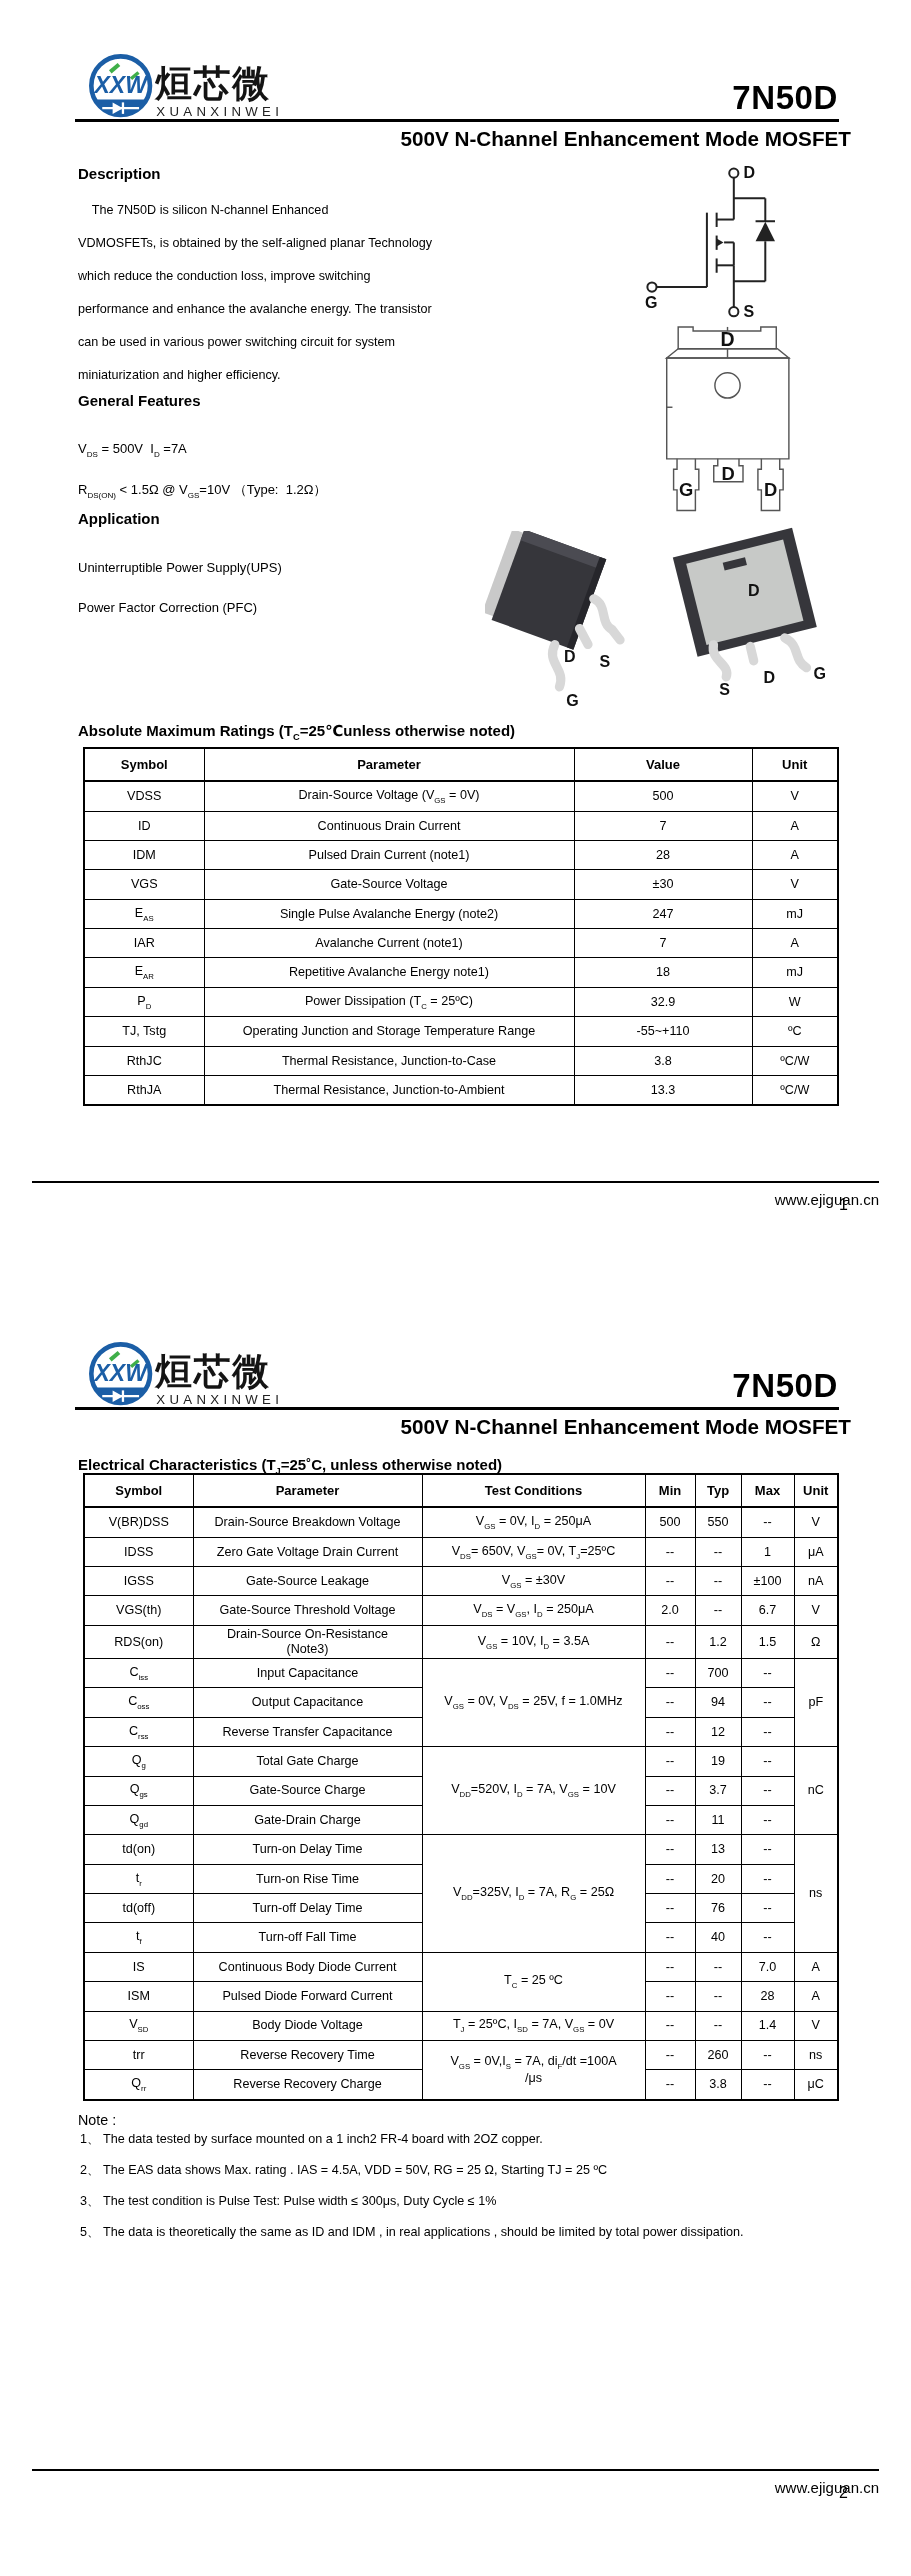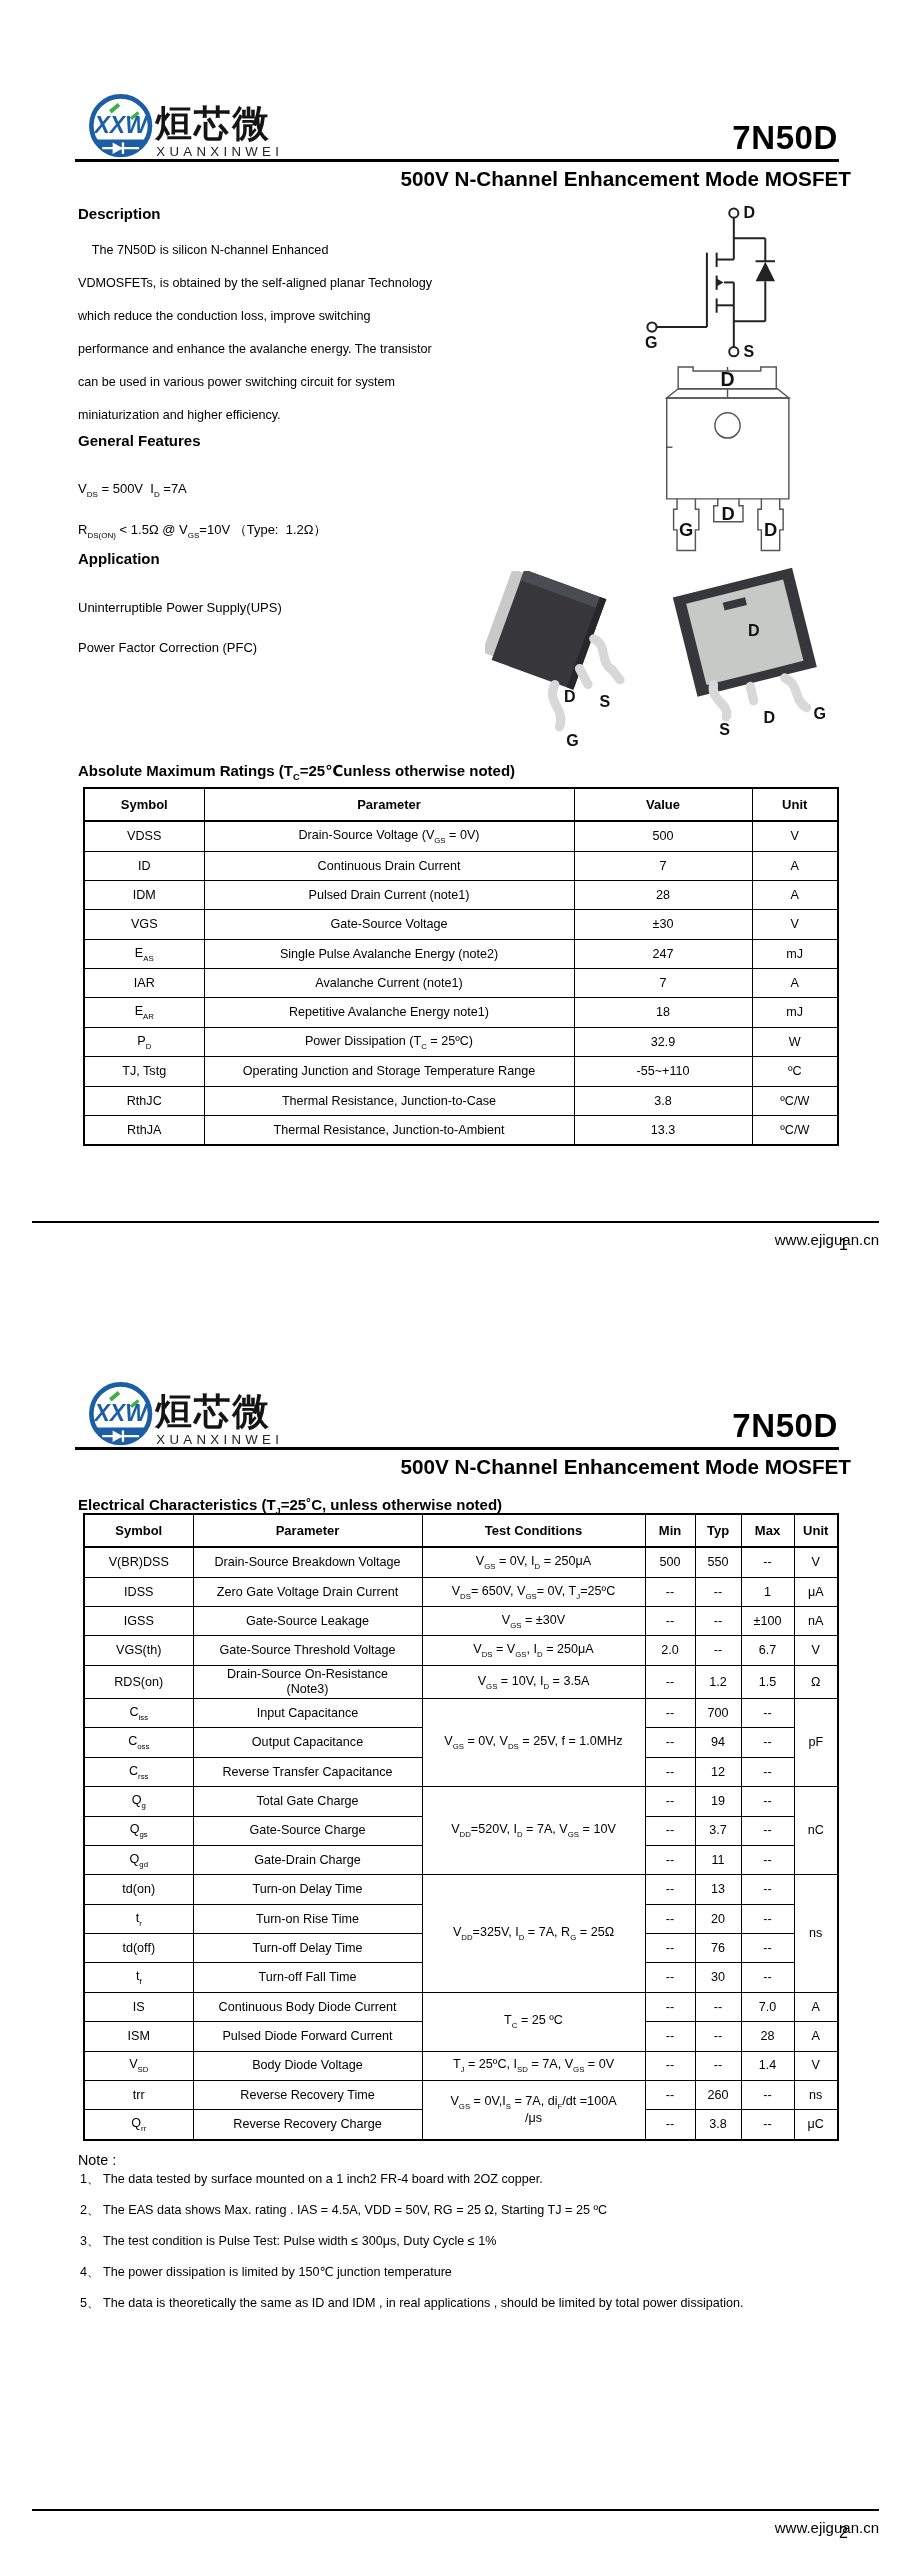--- a/index.html
+++ b/index.html
@@ -1,21 +1,21 @@
 <!DOCTYPE html>
 <html style="font-size:9.2px"><head>
 <meta charset="utf-8">
 <style>
   html,body{margin:0;padding:0;}
   body{
     width:911px;height:2576px;position:relative;background:#ffffff;color:#000;
     font-family:"Liberation Sans","DejaVu Sans",sans-serif;
     -webkit-font-smoothing:antialiased;
   }
-  .page{position:absolute;left:0;width:911px;height:1288px;background:#fff;overflow:hidden;margin-top:40px;}
+  .page{position:absolute;left:0;width:911px;height:1288px;background:#fff;overflow:hidden;}
   #page1{top:0;} #page2{top:1288px;}
 
   
   .logo-svg{position:absolute;left:85px;top:50px;width:199px;height:76px;}
   .part-number{position:absolute;right:73px;top:79px;font-size:33px;font-weight:bold;letter-spacing:0.6px;}
   .header-rule{position:absolute;left:75px;top:119px;width:764px;height:2.9px;background:#000;}
   .subtitle{position:absolute;right:60px;top:127px;font-size:20.7px;font-weight:bold;white-space:nowrap;}
 
   
   .left-col{position:absolute;left:78px;top:165px;width:413px;}
@@ -435,21 +435,21 @@
           <td>td(off)</td>
           <td>Turn-off Delay Time</td>
           <td>--</td>
           <td>76</td>
           <td>--</td>
         </tr>
         <tr>
           <td>t<sub>f</sub></td>
           <td>Turn-off Fall Time</td>
           <td>--</td>
-          <td>30</td>
+          <td>40</td>
           <td>--</td>
         </tr>
         <tr>
           <td>IS</td>
           <td>Continuous Body Diode Current</td>
           <td rowspan="2">T<sub>C</sub> = 25 ºC</td>
           <td>--</td>
           <td>--</td>
           <td>7.0</td>
           <td>A</td>
@@ -489,21 +489,20 @@
           <td>μC</td>
         </tr>
       </tbody>
   </table>
 
   <div class="note-title">Note :</div>
   <div class="notes">
       <div class="line">1、 The data tested by surface mounted on a 1 inch2 FR-4 board with 2OZ copper.</div>
       <div class="line">2、 The EAS data shows Max. rating . IAS = 4.5A, VDD = 50V, RG = 25 Ω, Starting TJ = 25 ºC</div>
       <div class="line">3、 The test condition is Pulse Test: Pulse width ≤ 300μs, Duty Cycle ≤ 1%</div>
-      <div class="line">4、 The power dissipation is limited by 150℃ junction temperature</div>
       <div class="line">5、 The data is theoretically the same as ID and IDM , in real applications , should be limited by total power dissipation.</div>
     </div>
 
   <div class="footer-rule"></div>
   <div class="footer-url">www.ejiguan.cn</div>
   <div class="page-num">2</div>
 </div>
 
 
 </body></html>

